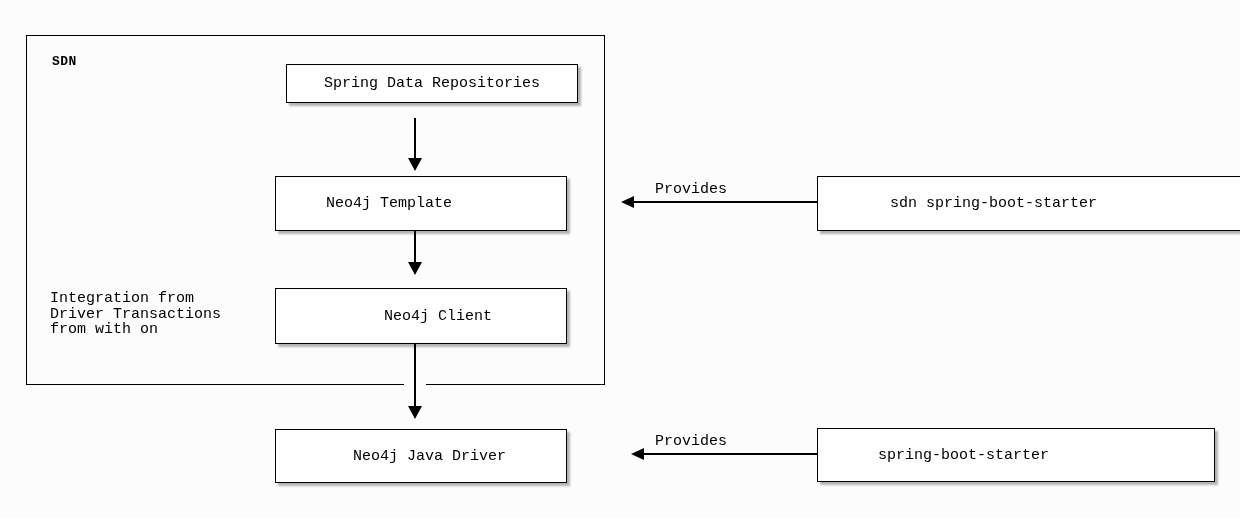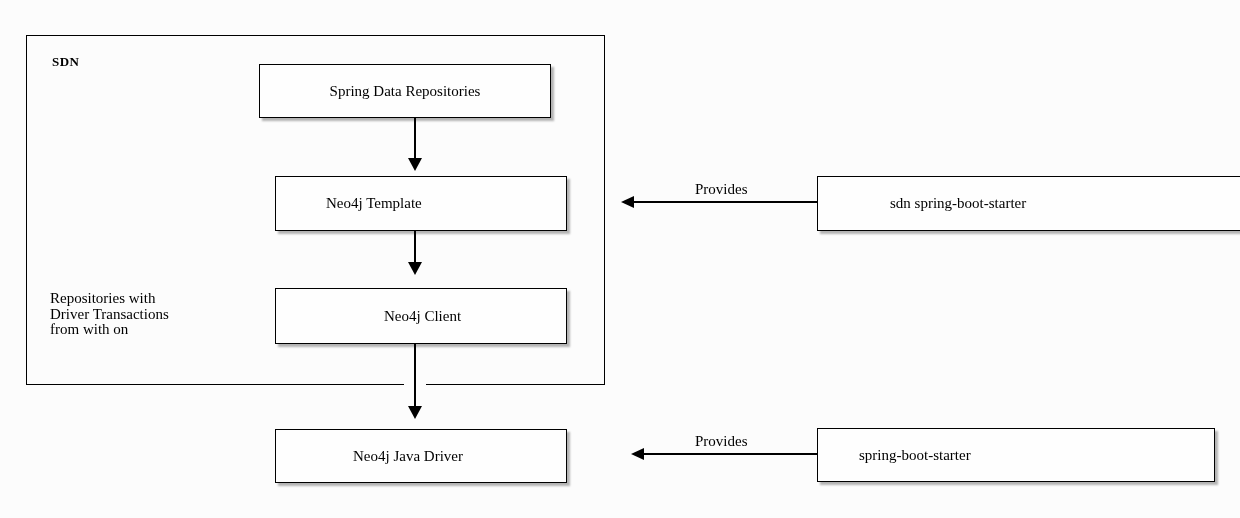--- a/index.html
+++ b/index.html
@@ -6,21 +6,21 @@
     --background:#fcfcfc;
     --node-fill:#fefefe;
     --stroke:#000000;
     --shadow:#b3b3b3;
   }
   html,body{margin:0;padding:0;background:var(--background);}
   #canvas{
     position:relative;
     width:1240px;height:518px;
     background:var(--background);
-    font-family:Liberation Serif, serif;
+    font-family:Liberation Mono, monospace;
     color:var(--stroke);
     overflow:hidden;
   }
   
   .group{
     position:absolute;left:26px;top:35px;width:579px;height:350px;
     border:1.5px solid var(--stroke);
     box-sizing:border-box;
     background:transparent;
   }
@@ -36,26 +36,26 @@
   .node{
     position:absolute;
     background:var(--node-fill);
     border:1.5px solid var(--stroke);
     box-sizing:border-box;
     box-shadow:3px 3px 2px var(--shadow);
     display:flex;align-items:center;
     font-size:15px;white-space:nowrap;
   }
   .node.center{justify-content:center;}
-  #n-sdr{left:259px;top:64px;width:292px;height:54px;}
+  #n-sdr{left:286px;top:64px;width:292px;height:39px;}
   #n-template{left:275px;top:176px;width:292px;height:55px;padding-left:50px;}
   #n-client{left:275px;top:288px;width:292px;height:56px;padding-left:108px;}
   #n-driver{left:275px;top:429px;width:292px;height:54px;padding-left:77px;text-align:center;}
   #n-sdnstarter{left:817px;top:176px;width:464px;height:55px;padding-left:72px;}
-  #n-bootstarter{left:817px;top:428px;width:398px;height:54px;padding-left:41px;}
+  #n-bootstarter{left:817px;top:428px;width:398px;height:54px;padding-left:60px;}
   
   .vline{position:absolute;width:2px;background:var(--stroke);}
   .hline{position:absolute;height:2px;background:var(--stroke);}
   .head-down{
     position:absolute;width:0;height:0;
     border-left:7px solid transparent;
     border-right:7px solid transparent;
     border-top:13px solid var(--stroke);
   }
   .head-left{
@@ -68,34 +68,34 @@
   #e1-head{left:408px;top:158px;}
   #e2-line{left:414px;top:231px;height:31px;}
   #e2-head{left:408px;top:262px;}
   #border-gap{position:absolute;left:404px;top:382px;width:22px;height:5px;background:var(--background);}
   #e3-line{left:414px;top:344px;height:62px;}
   #e3-head{left:408px;top:406px;}
   #e4-line{left:634px;top:201px;width:183px;}
   #e4-head{left:621px;top:196px;}
   #e5-line{left:644px;top:453px;width:173px;}
   #e5-head{left:631px;top:448px;}
-  .edge-label{position:absolute;font-size:15px;white-space:nowrap;margin-left:40px;}
+  .edge-label{position:absolute;font-size:15px;white-space:nowrap;}
   #e4-label{left:655px;top:181px;}
   #e5-label{left:655px;top:433px;}
 </style>
 </head>
 <body>
 
 <div id="canvas">
 
   <div class="group"></div>
   <div class="group-label">SDN</div>
 
   <div class="annotation">
-    <div class="ann-line">Repositories with</div>
+    <div class="ann-line">Integration from</div>
     <div class="ann-line">Driver Transactions</div>
     <div class="ann-line">from with on</div>
   </div>
 
   <div id="border-gap"></div>
 
   <div class="node center" id="n-sdr">
     <span>Spring Data Repositories</span>
   </div>
   <div class="node" id="n-template">

